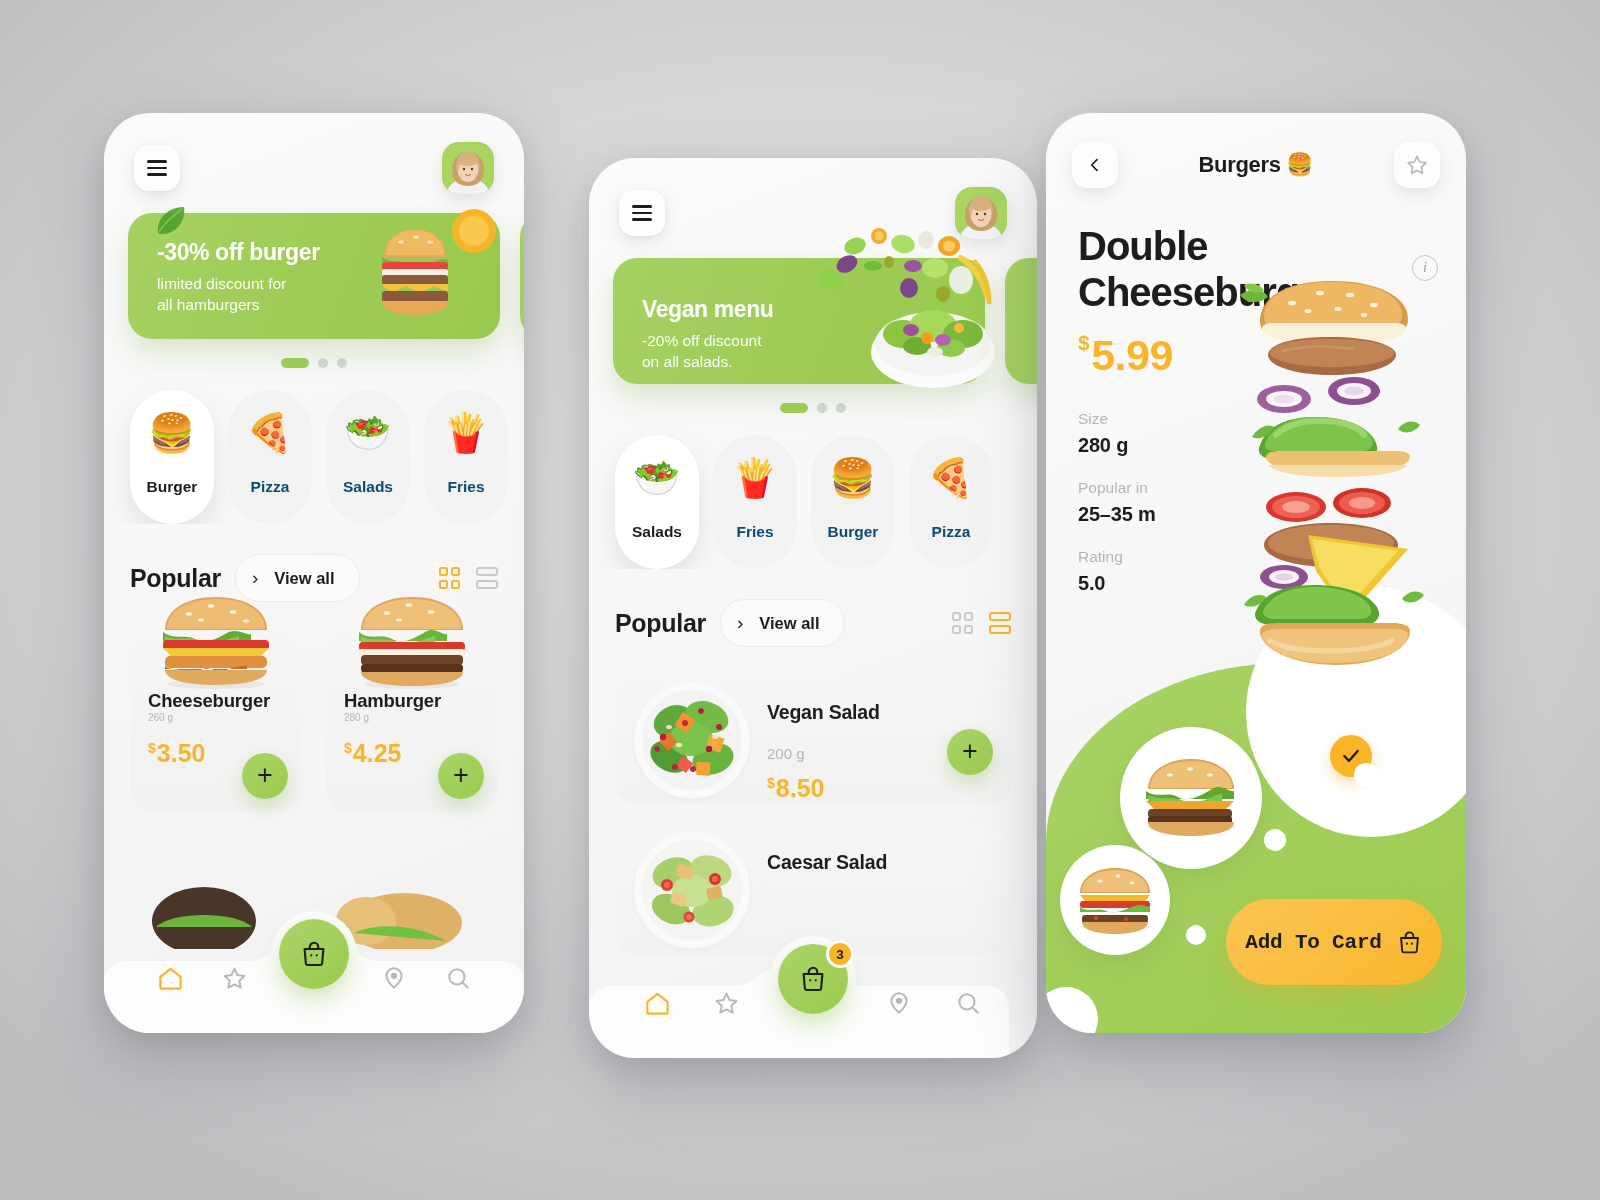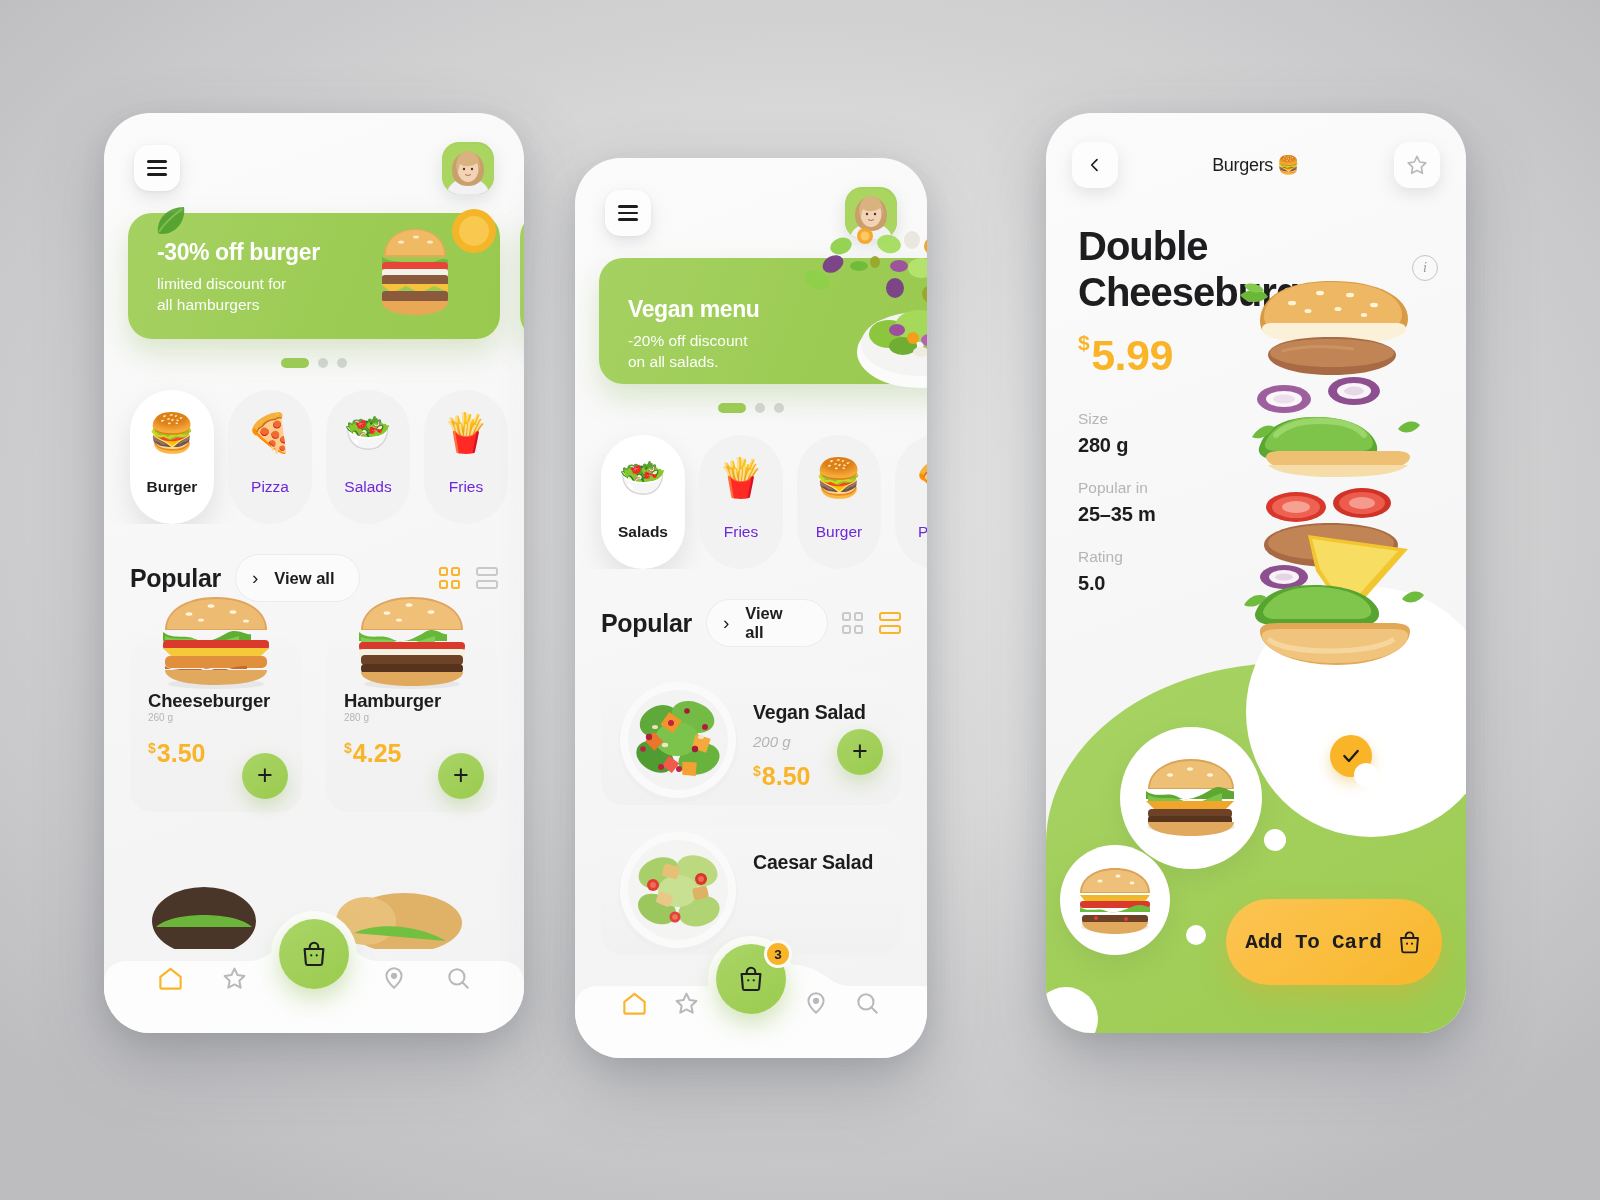--- a/index.html
+++ b/index.html
@@ -16,21 +16,21 @@
 
   
   .phone {
     position: absolute;
     background: linear-gradient(160deg, #fbfbfb 0%, #f7f7f7 45%, #f2f2f3 100%);
     border-radius: 46px;
     overflow: hidden;
     box-shadow: 0 28px 70px rgba(80,84,92,0.30), 0 8px 24px rgba(80,84,92,0.14);
   }
   #phone-1 { left: 104px; top: 113px; width: 420px; height: 920px; }
-  #phone-2 { left: 575px; top: 158px; width: 352px; height: 900px; }
+  #phone-2 { left: 589px; top: 158px; width: 448px; height: 900px; }
   #phone-3 { left: 1046px; top: 113px; width: 420px; height: 920px; }
 
   
   .topbar {
     display: flex; align-items: center; justify-content: space-between;
     padding: 29px 30px 0 30px;
   }
   .menu-btn {
     width: 46px; height: 46px; border-radius: 15px;
     background: #fdfdfd;
@@ -68,21 +68,21 @@
   
   .cats { display:flex; gap: 14px; padding: 22px 0 0 26px; overflow: hidden; }
   .cat {
     flex: 0 0 auto; width: 84px; height: 134px; border-radius: 42px;
     background: #f2f2f2;
     display:flex; flex-direction:column; align-items:center; justify-content:flex-start;
     padding-top: 24px;
   }
   .cat.active { background:#fff; box-shadow: 0 12px 26px rgba(140,145,155,0.22); }
   .cat .emoji { font-size: 38px; line-height: 1; }
-  .cat .lbl { margin-top: 26px; font-size: 15.5px; color:#6d28d9; font-weight: 400; }
+  .cat .lbl { margin-top: 26px; font-size: 15.5px; color:#0c4a6e; font-weight: 700; }
   .cat.active .lbl { color:#1d1d1f; font-weight: 700; }
 
   
   .pop-row { display:flex; align-items:center; padding: 30px 26px 0 26px; gap: 14px; }
   .pop-title { font-size: 25px; font-weight: 700; color:#1d1d1f; letter-spacing:-0.3px; }
   .viewall {
     display:flex; align-items:center; gap: 16px;
     height: 48px; padding: 0 24px 0 16px; border-radius: 26px;
     border: 1.4px solid #ececec; background: #fbfbfb;
     font-size: 16.5px; font-weight:700; color:#1d1d1f;
@@ -119,21 +119,21 @@
 
   
   .list-cards { padding: 30px 26px 0 26px; display:flex; flex-direction:column; gap: 22px; }
   .lcard {
     position:relative; height: 128px; border-radius: 22px;
     background: linear-gradient(180deg,#f6f6f6,#f1f1f1);
     padding: 24px 0 0 152px;
   }
   .lcard .thumb { position:absolute; left: 8px; top: -6px; width: 138px; height: 138px; }
   .lcard .nm { font-size: 19.5px; font-weight:700; color:#1d1d1f; letter-spacing:-0.2px;}
-  .lcard .wt { font-size: 15px; color:#b5b5b7; margin-top: 9px; font-style: italic; }
+  .lcard .wt { font-size: 15px; color:#b5b5b7; margin-top: 21px; }
   .lcard .pr { margin-top: 12px; font-size: 25px; font-weight:700; color:#f9b428; }
   .lcard .pr sup { font-size: 14px; vertical-align: super; margin-right:1px; }
 
   
   .navwrap { position:absolute; left:0; right:0; bottom:0; height: 118px; }
   .navbg { position:absolute; left:0; right:0; bottom:0; height: 96px; }
   .navbar {
     position:absolute; left:0; right:0; bottom:0; height: 96px;
     display:flex; align-items:center; padding: 0 34px 14px 34px;
   }
@@ -153,21 +153,21 @@
     font-size: 13.5px; font-weight:700; color:#1d1d1f;
   }
 
   
   .p3-top { display:flex; align-items:center; justify-content:space-between; padding: 29px 26px 0 26px; }
   .circ-btn {
     width: 46px; height:46px; border-radius: 15px; background:#fdfdfd;
     display:flex; align-items:center; justify-content:center;
     box-shadow: 0 6px 16px rgba(130,135,145,0.20);
   }
-  .p3-title { font-size: 18px; font-weight:400; color:#1d1d1f; letter-spacing:-0.3px; display:flex; align-items:center; gap:10px; }
+  .p3-title { font-size: 22px; font-weight:700; color:#1d1d1f; letter-spacing:-0.3px; display:flex; align-items:center; gap:10px; }
   .p3-h1 { padding: 36px 26px 0 32px; font-size: 40px; font-weight:700; color:#1d1d1f; line-height:1.14; letter-spacing:-1px; max-width: 300px; }
   .p3-price { padding: 16px 0 0 32px; font-size: 43px; font-weight:700; color:#f9b428; letter-spacing:-0.5px;}
   .p3-price sup { font-size: 21px; vertical-align: 20px; margin-right: 2px; }
   .specs { padding: 30px 16px 0 32px; display:flex; flex-direction:column; gap: 22px; position:relative; z-index:4;}
   .spec .k { font-size: 15.5px; color:#b5b5b7; }
   .spec .v { font-size: 20px; font-weight:700; color:#1d1d1f; margin-top: 6px; letter-spacing:-0.2px;}
   .info-i {
     position:absolute; right: 28px; top: 142px; width: 26px; height:26px; border-radius:50%;
     border: 1.6px solid #c5c5c7; display:flex; align-items:center; justify-content:center;
     font-size: 14px; font-style: italic; font-family:"Liberation Serif", serif; color:#9a9a9c;

